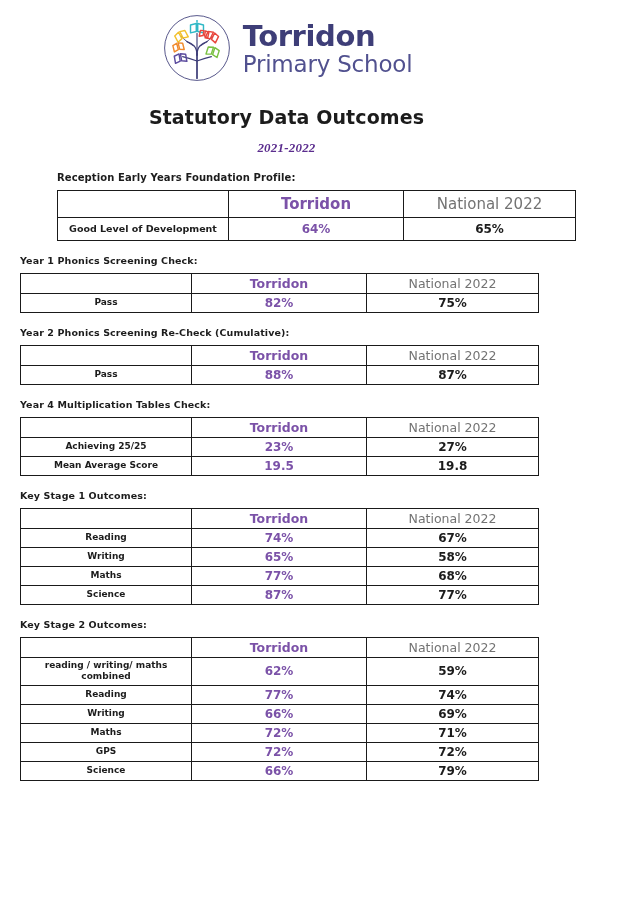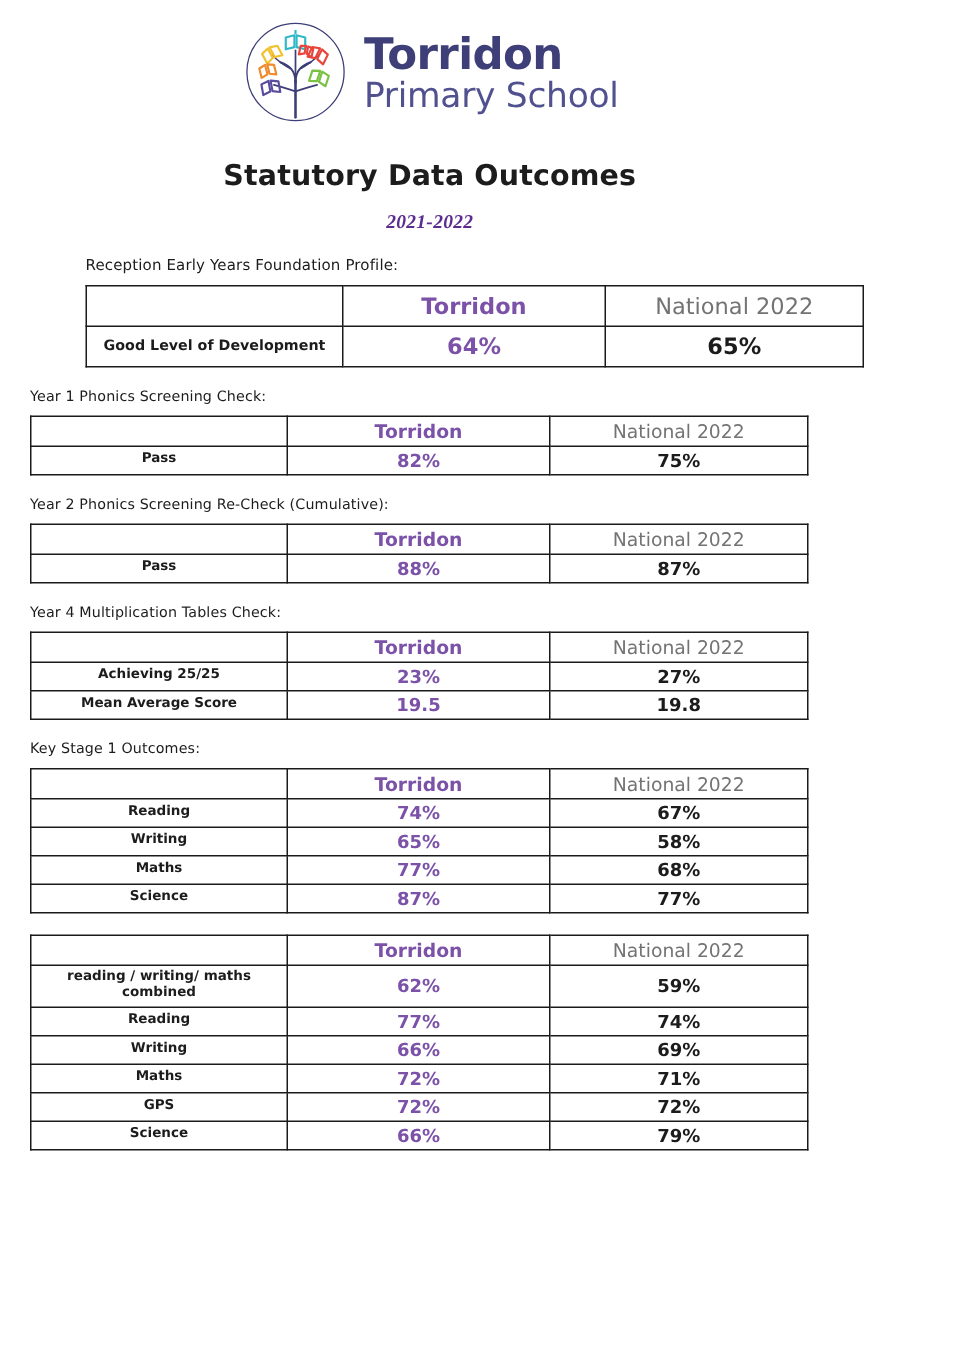--- a/index.html
+++ b/index.html
@@ -87,21 +87,21 @@
     padding-left: 57px;
     padding-right: 65px;
   }
   .section + .section {
     margin-top: 14px;
     padding-left: 20px;
   }
   .section-label {
     font-family: "DejaVu Sans", sans-serif;
     font-size: 9.5px;
-    font-weight: normal;
+    font-weight: bold;
     color: #1c1c1c;
     margin-bottom: 7px;
     letter-spacing: 0.1px;
   }
 
   table.data-table {
     border-collapse: collapse;
     width: 518px;
     table-layout: fixed;
   }
@@ -141,21 +141,21 @@
   .cell-national {
     color: #1c1c1c;
     font-weight: bold;
     font-size: 12px;
   }
 
   
   .section.large .th-torridon,
   .section.large .th-national { font-size: 15px; }
   .section.large .cell-torridon,
-  .section.large .cell-national { font-size: 15px; margin-top: 40px; }
+  .section.large .cell-national { font-size: 12px; margin-top: 40px; }
   .section.large .cell-label { font-size: 9.5px; }
   .section.large table.data-table td { padding: 4px 4px; }
   .section.large .section-label { font-size: 10px; }
 </style>
 </head>
 <body>
 
 <div class="page">
 
   <div class="logo-block">
@@ -345,20 +345,21 @@
           <tr>
             <td class="cell-label">Science</td>
             <td class="cell-torridon">87%</td>
             <td class="cell-national">77%</td>
           </tr>
         </tbody>
       </table>
     </div>
 
     <div class="section">
+      <div class="section-label">Key Stage 2 Outcomes:</div>
       <table class="data-table">
         <colgroup>
             <col class="c-label">
             <col class="c-torridon">
             <col class="c-national">
           </colgroup>
         <tbody>
           <tr>
             <td class="th-blank"></td>
             <td class="th-torridon">Torridon</td>

